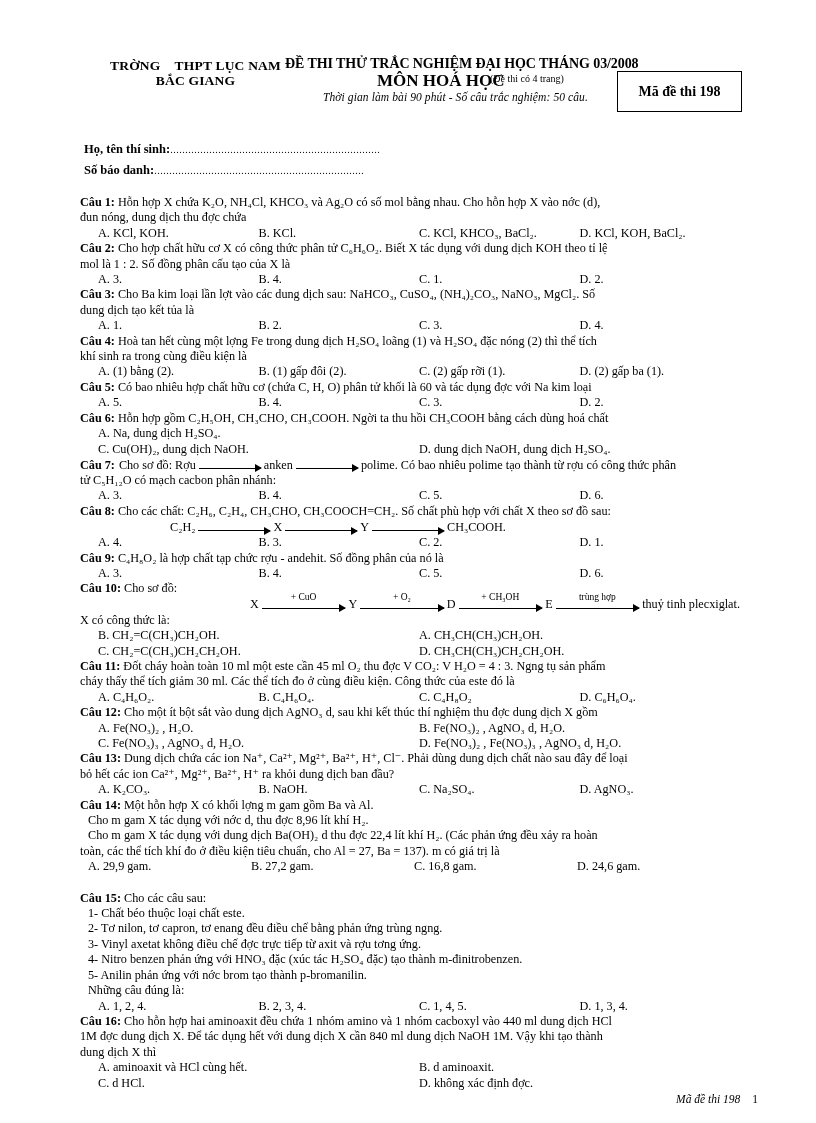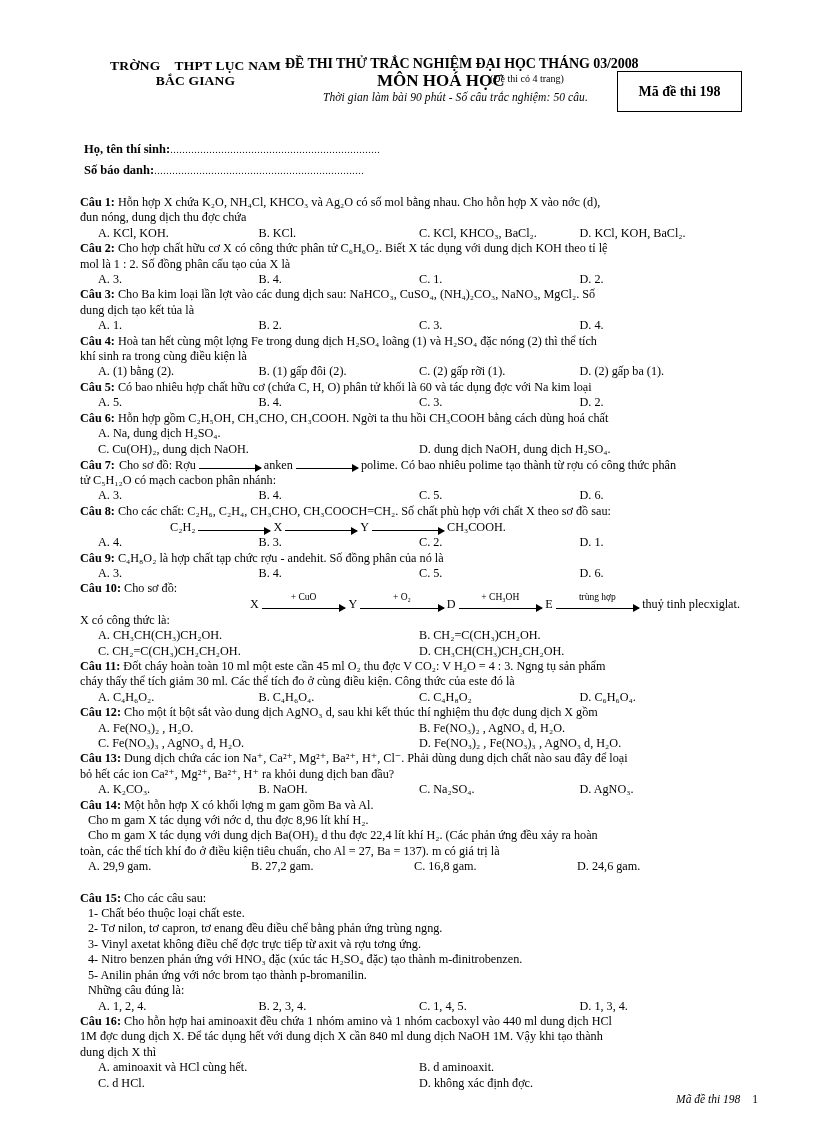--- a/index.html
+++ b/index.html
@@ -398,22 +398,22 @@
         <span>E</span>
         <span class="arrow a-w80">
             <span class="lab">trùng hợp</span>
             <span class="bar"></span>
             <span class="head"></span>
           </span>
         <span>thuỷ tinh plecxiglat.</span>
       </div>
       <div class="qline">X có công thức là:</div>
       <div class="opts2">
+        <div>B. CH₂=C(CH₃)CH₂OH.</div>
         <div>A. CH₃CH(CH₃)CH₂OH.</div>
-        <div>B. CH₂=C(CH₃)CH₂OH.</div>
       </div>
       <div class="opts2">
         <div>C. CH₂=C(CH₃)CH₂CH₂OH.</div>
         <div>D. CH₃CH(CH₃)CH₂CH₂OH.</div>
       </div>
     </div>
 
     <div class="q">
       <div class="qline"><span class="qnum">Câu 11:</span> <span>Đốt cháy hoàn toàn 10 ml một este cần 45 ml O₂ thu đợc   V CO₂: V H₂O = 4 : 3. Ngng   tụ sản phẩm</span></div>
       <div class="qline">cháy thấy thể tích giảm 30 ml. Các thể tích đo ở cùng điều kiện. Công thức của este đó là</div>

